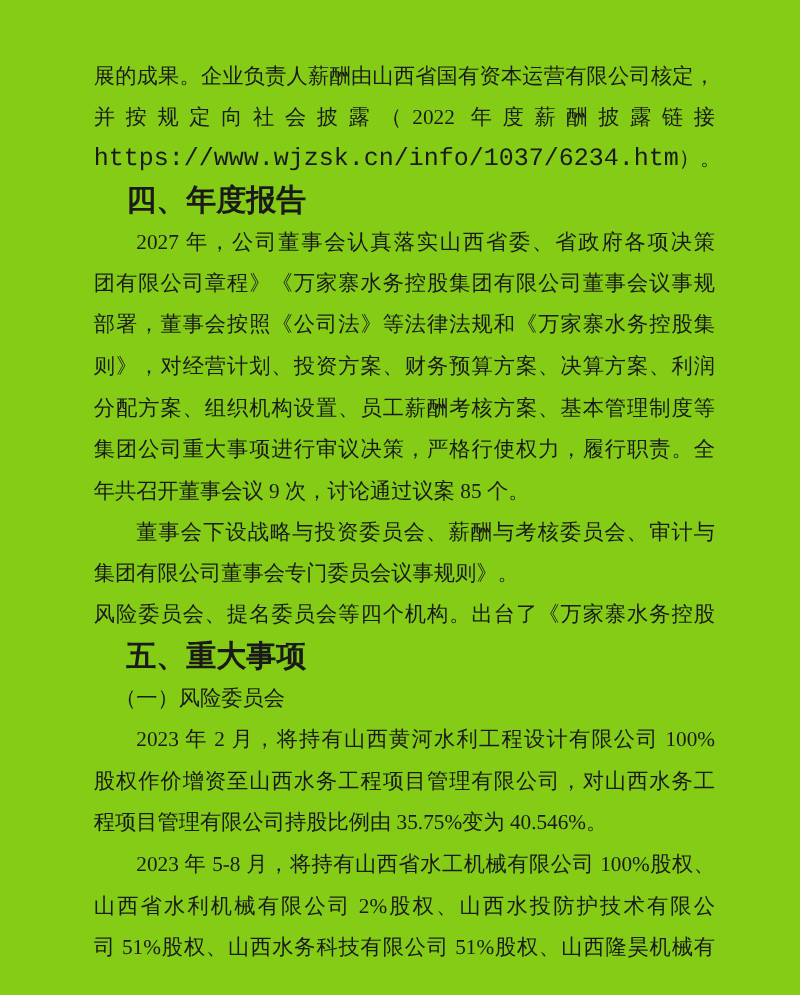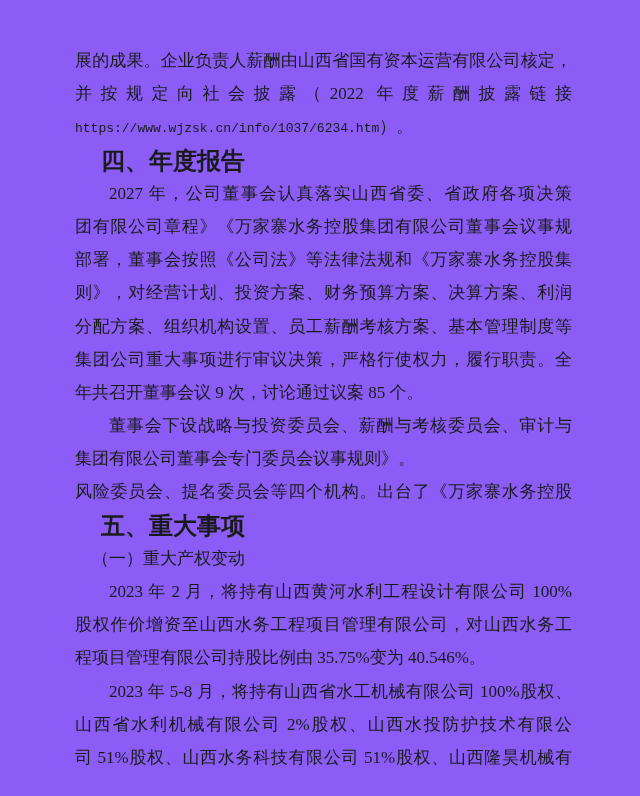--- a/index.html
+++ b/index.html
@@ -1,20 +1,20 @@
 <!DOCTYPE html>
 <html><head>
 <meta charset="utf-8">
 <style>
   html, body { margin: 0; padding: 0; }
   .page {
     position: relative;
     width: 640px;
     height: 796px;
-    background: #8b5cf6;
+    background: #84cc16;
     overflow: hidden;
   }
   .text-block {
     position: absolute;
     left: 75px;
     top: 44px;
     width: 497px;
   }
   .ln {
     height: 33.2px;
@@ -36,21 +36,21 @@
   .h1 {
     font-family: "Liberation Sans", "DejaVu Sans", sans-serif;
     font-weight: bold;
     font-size: 24px;
     text-indent: 26px;
   }
   
   .h2 { text-indent: 17px; }
   .mono {
     font-family: "Liberation Mono", "DejaVu Sans Mono", monospace;
-    font-size: 13px;
+    font-size: 20px;
   }
 </style>
 </head>
 <body>
 
 <div class="page">
   <div class="text-block">
 
     <div class="ln stretch">展的成果。企业负责人薪酬由山西省国有资本运营有限公司核定，</div>
     <div class="ln stretch">并按规定向社会披露（2022 年度薪酬披露链接</div>
@@ -66,21 +66,21 @@
     <div class="ln stretch">分配方案、组织机构设置、员工薪酬考核方案、基本管理制度等</div>
     <div class="ln stretch">集团公司重大事项进行审议决策，严格行使权力，履行职责。全</div>
     <div class="ln">年共召开董事会议 9 次，讨论通过议案 85 个。</div>
 
     <div class="ln ind stretch">董事会下设战略与投资委员会、薪酬与考核委员会、审计与</div>
     <div class="ln">集团有限公司董事会专门委员会议事规则》。</div>
     <div class="ln stretch">风险委员会、提名委员会等四个机构。出台了《万家寨水务控股</div>
 
     <div class="ln h1">五、重大事项</div>
 
-    <div class="ln h2">（一）重大产权变动</div>
+    <div class="ln h2">（一）风险委员会</div>
 
     <div class="ln ind stretch">2023 年 2 月，将持有山西黄河水利工程设计有限公司 100%</div>
     <div class="ln stretch">股权作价增资至山西水务工程项目管理有限公司，对山西水务工</div>
     <div class="ln">程项目管理有限公司持股比例由 35.75%变为 40.546%。</div>
 
     <div class="ln ind stretch">2023 年 5-8 月，将持有山西省水工机械有限公司 100%股权、</div>
     <div class="ln stretch">山西省水利机械有限公司 2%股权、山西水投防护技术有限公</div>
     <div class="ln stretch">司 51%股权、山西水务科技有限公司 51%股权、山西隆昊机械有</div>
 
   </div>

